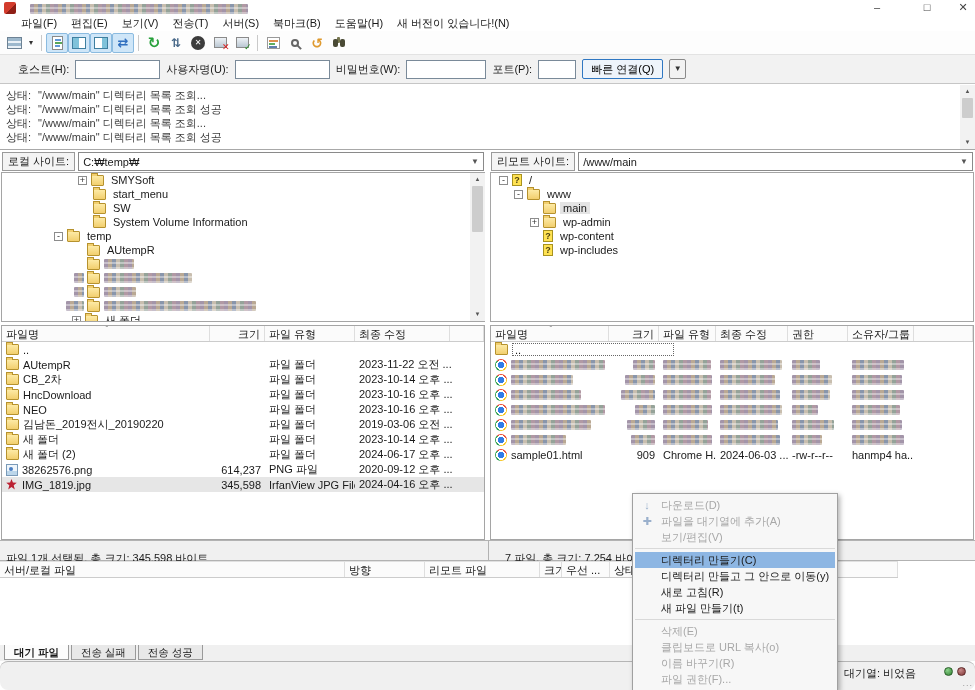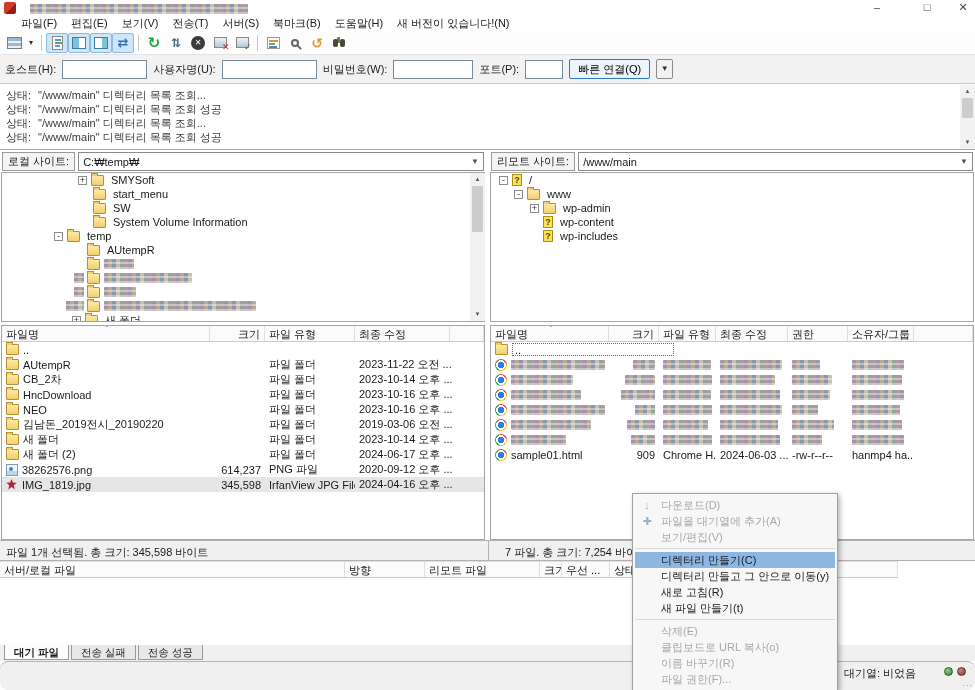--- a/index.html
+++ b/index.html
@@ -41,21 +41,21 @@
   .ic-filter { width:13px; height:12px; border:1px solid #999; background:
     linear-gradient(#dd8f4d 0 0) 1px 2px/9px 2px no-repeat,
     linear-gradient(#5fae5f 0 0) 1px 5px/6px 2px no-repeat,
     linear-gradient(#5f7fae 0 0) 1px 8px/8px 2px no-repeat,#fff; }
   .ic-mag { width:8px; height:8px; border:2px solid #666; border-radius:50%; position:relative; }
   .ic-mag::after { content:""; position:absolute; width:6px; height:2px; background:#666; transform:rotate(45deg); right:-5px; bottom:-3px; }
   .g-sync::before { content:"↺"; color:#df9a2f; font-weight:bold; font-size:14px; }
   .ic-bino { width:5px; height:8px; background:#4a4a35; border-radius:2px; box-shadow:7px 0 0 #4a4a35,3px -3px 0 -1px #77774f; margin-right:7px; }
 
   
-  .quickbar { left:0; top:55px; width:975px; height:29px; background:#f2f2f2; display:flex; align-items:center; padding-left:5px; gap:6px; border-bottom:1px solid #c6c6c6; }
+  .quickbar { left:0; top:55px; width:975px; height:29px; background:#f2f2f2; display:flex; align-items:center; padding-left:18px; gap:6px; border-bottom:1px solid #c6c6c6; }
   .qlabel { white-space:nowrap; }
   .qinput { height:19px; border:1px solid #7a8a99; background:#fff; }
   .qbtn { height:20px; padding:0 8px; border:1px solid #2f77c2; background:#eef4fb; border-radius:2px; font-size:11px; white-space:nowrap; }
   .qdrop { width:17px; height:20px; border:1px solid #8a8a8a; background:#f2f2f2; border-radius:2px; text-align:center; font-size:8px; line-height:18px; color:#333; }
 
   
   .msglog { left:0; top:84px; width:975px; height:66px; background:#fff; border-bottom:1px solid #a8a8a8; padding:4px 0 0 6px; }
   .mline { height:14px; line-height:14px; color:#3c3c3c; white-space:nowrap; }
   .mlabel { display:inline-block; width:32px; }
   .vsb { background:#f2f2f2; width:15px; }
@@ -98,21 +98,21 @@
   .jpgic { width:11px; height:11px; flex:none; margin-right:5px; background:#bb2233;
     clip-path:polygon(50% 0,63% 32%,98% 35%,70% 56%,80% 95%,50% 72%,20% 95%,30% 56%,2% 35%,37% 32%); }
   .focusrect { display:inline-block; width:162px; height:13px; border:1px dotted #666; }
   .redact { display:inline-block; height:10px; border-radius:1px; opacity:.9;
     background:
       repeating-linear-gradient(0deg,rgba(255,255,255,.4) 0 2px,rgba(0,0,0,0) 2px 5px),
       repeating-linear-gradient(90deg,#9a8aa0 0 4px,#b3a089 4px 8px,#7d8ba3 8px 12px,#c3b7a7 12px 16px,#8a9a8f 16px 20px,#a98f9b 20px 24px); }
 
   
   .statusband { left:0; top:540px; width:975px; height:21px; background:#f0f0f0; border-top:1px solid #b2b2b2; border-bottom:1px solid #b2b2b2; }
-  .statustext { position:absolute; top:4px; white-space:nowrap; }
+  .statustext { position:absolute; top:10px; white-space:nowrap; }
 
   
   .queue { left:0; top:561px; width:898px; height:84px; background:#fff; }
   .qhdr { height:17px; display:flex; background:#fbfbfb; border-bottom:1px solid #cccccc; border-top:1px solid #e0e0e0; }
   .tabsrow { left:0; top:645px; width:975px; height:16px; background:#f0f0f0; display:flex; align-items:flex-start; padding-left:4px; gap:2px; }
   .qtab { height:15px; padding:0 9px; line-height:14px; border:1px solid #9a9a9a; border-top:0; background:#e8e8e8; font-size:10.5px; }
   .qtab.active { background:#fcfcfc; font-weight:bold; }
 
   
   .statusbar { left:0; top:661px; width:975px; height:29px; background:#f0f0f0; border-top:1px solid #b5b5b5;border-radius:8px; }
@@ -301,20 +301,24 @@
 <div class="abs treebody" style="left:490px;top:172px;width:484px;height:150px">
   <div class="trow" style="padding-left:8px">
       <span class="exp">-</span>
       <span class="qic"></span>
       <span class="tlabel">/</span>
     </div>
   <div class="trow" style="padding-left:23px">
       <span class="exp">-</span>
       <span class="fold"></span>
       <span class="tlabel">www</span>
+    </div>
+  <div class="trow" style="padding-left:52px">
+      <span class="fold"></span>
+      <span class="tlabel sel">main</span>
     </div>
   <div class="trow" style="padding-left:39px">
       <span class="exp">+</span>
       <span class="fold"></span>
       <span class="tlabel">wp-admin</span>
     </div>
   <div class="trow" style="padding-left:52px">
       <span class="qic"></span>
       <span class="tlabel">wp-content</span>
     </div>

